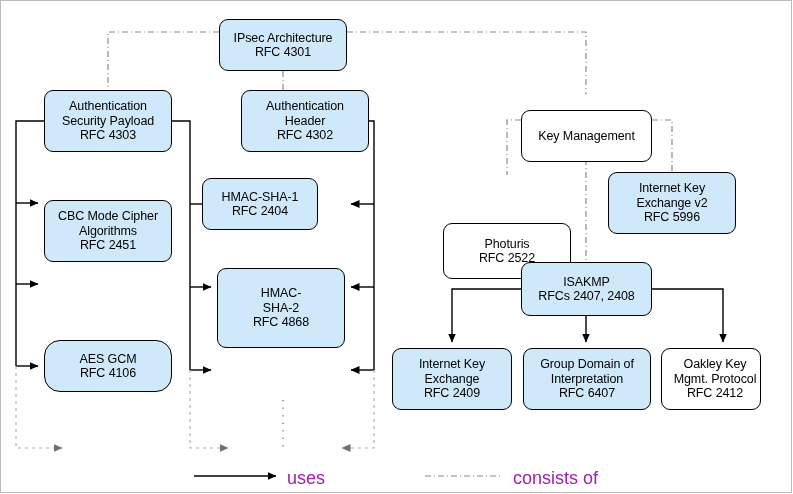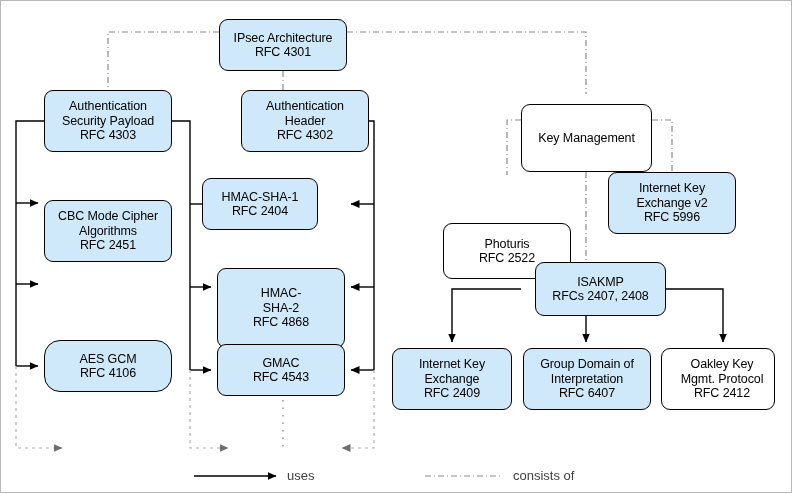--- a/index.html
+++ b/index.html
@@ -8,21 +8,21 @@
   #canvas{position:absolute;left:0;top:0;width:793px;height:494px;}
   svg.layer{position:absolute;left:0;top:0;width:793px;height:494px;pointer-events:none;}
 
   .node{position:absolute;box-sizing:border-box;border:1.5px solid #000;
         border-radius:9px;background:#cfe9fa;display:flex;flex-direction:column;
         align-items:center;justify-content:center;text-align:center;
         font-size:12.5px;line-height:14.5px;color:#000;letter-spacing:-0.1px;}
   .node.white{background:#ffffff;}
   .node .ln{display:block;white-space:nowrap;}
 
-  .legend-text{position:absolute;font-size:13px;color:#404040;white-space:nowrap;}
+  .legend-text{position:absolute;font-size:18px;color:#a21caf;white-space:nowrap;}
   .border-frame{position:absolute;left:0;top:0;width:792px;height:493px;
                 border:1px solid #b9b9b9;box-sizing:border-box;}
 </style>
 </head>
 <body>
 
 <div id="canvas">
 
   <div class="border-frame"></div>
 
@@ -116,58 +116,54 @@
     <span class="ln">HMAC-SHA-1</span>
     <span class="ln">RFC 2404</span>
   </div>
 
   <div class="node" style="left:217px;top:268px;width:128px;height:80px;">
     <span class="ln">HMAC-</span>
     <span class="ln">SHA-2</span>
     <span class="ln">RFC 4868</span>
   </div>
 
-  <div class="node" style="left:217px;top:344px;width:128px;height:52px;">
-    <span class="ln">GMAC</span>
-    <span class="ln">RFC 4543</span>
-  </div>
 
-  <div class="node white" style="left:521px;top:104px;width:131px;height:68px;">
+  <div class="node white" style="left:521px;top:110px;width:131px;height:52px;">
     <span class="ln">Key Management</span>
   </div>
 
   <div class="node white" style="left:443px;top:175px;width:128px;height:56px;margin-top:48px;">
     <span class="ln">Photuris</span>
     <span class="ln">RFC 2522</span>
   </div>
 
   <div class="node" style="left:608px;top:172px;width:128px;height:62px;">
     <span class="ln">Internet Key</span>
     <span class="ln">Exchange v2</span>
     <span class="ln">RFC 5996</span>
   </div>
 
-  <div class="node" style="left:535px;top:262px;width:131px;height:54px;text-align:right;">
+  <div class="node" style="left:521px;top:262px;width:131px;height:54px;text-align:right;">
     <span class="ln">ISAKMP</span>
     <span class="ln">RFCs 2407, 2408</span>
   </div>
 
   <div class="node" style="left:392px;top:348px;width:120px;height:62px;">
     <span class="ln">Internet Key</span>
     <span class="ln">Exchange</span>
     <span class="ln">RFC 2409</span>
   </div>
 
   <div class="node" style="left:523px;top:348px;width:128px;height:62px;">
     <span class="ln">Group Domain of</span>
     <span class="ln">Interpretation</span>
     <span class="ln">RFC 6407</span>
   </div>
 
-  <div class="node white" style="left:661px;top:348px;width:114px;height:62px;padding-left:8px;">
+  <div class="node white" style="left:661px;top:348px;width:100px;height:62px;padding-left:8px;">
     <span class="ln">Oakley Key</span>
     <span class="ln">Mgmt. Protocol</span>
     <span class="ln">RFC 2412</span>
   </div>
 
   <div class="legend-text" style="left:287px;top:468px;">uses</div>
   <div class="legend-text" style="left:513px;top:468px;">consists of</div>
 
 </div>
 

